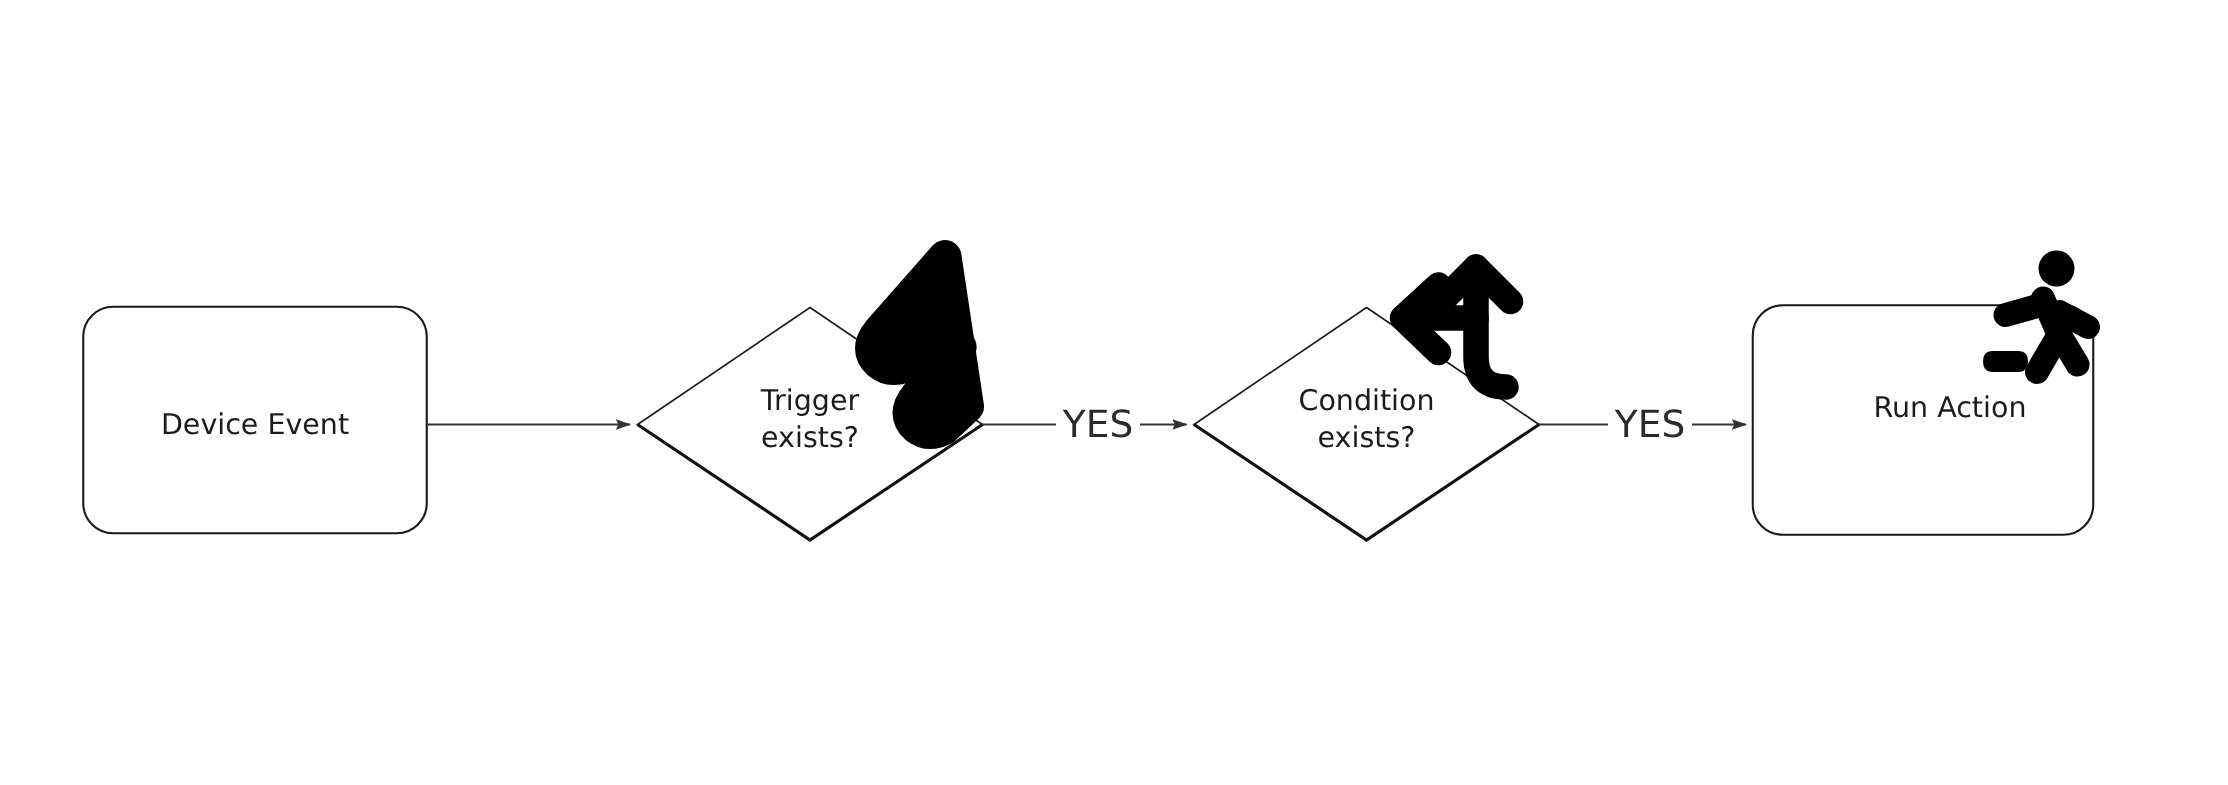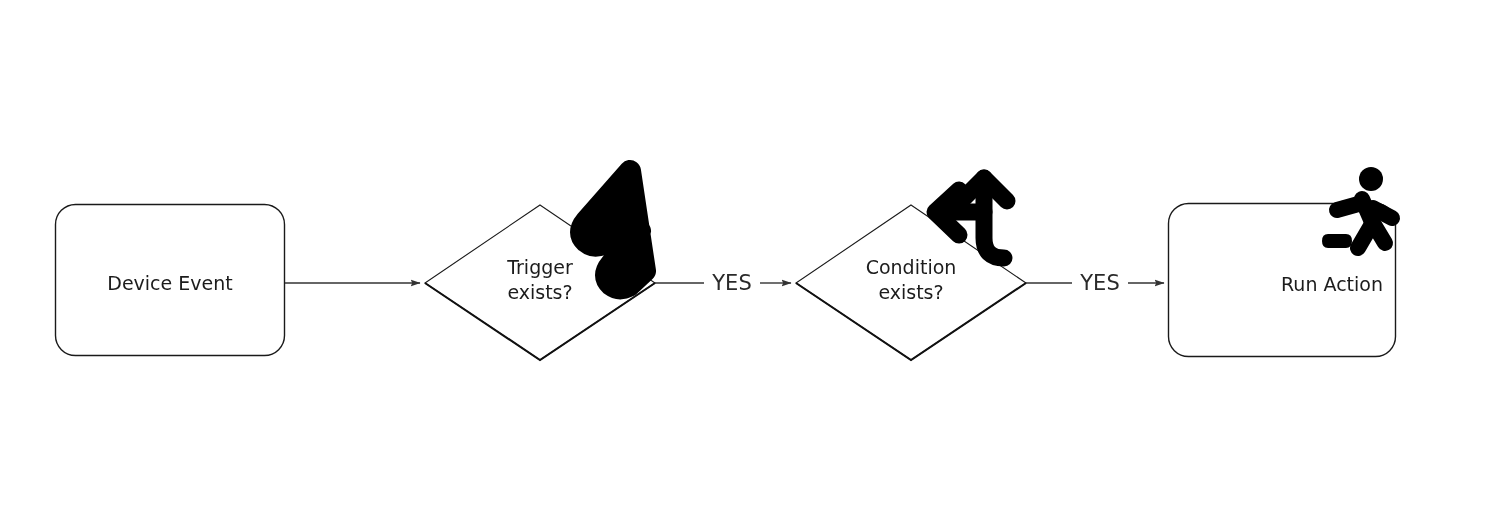--- a/index.html
+++ b/index.html
@@ -29,21 +29,21 @@
     font-size: 19px;
     line-height: 25px;
     font-family: "DejaVu Sans", "Liberation Sans", sans-serif;
     white-space: pre-line;
     pointer-events: none;
   }
   .edge-label {
     position: absolute;
     text-align: center;
     color: #2a2a2a;
-    font-size: 21px;
+    font-size: 25px;
     line-height: 22px;
     font-family: "DejaVu Sans", "Liberation Sans", sans-serif;
   }
   .icon-layer {
     position: absolute;
     left: 0;
     top: 0;
     width: 1485px;
     height: 523px;
     pointer-events: none;
@@ -127,19 +127,19 @@
   </svg>
 
   <div class="node-label" style="left:55px; top:271px; width:230px;">Device Event</div>
 
   <div class="node-label" style="left:425px; top:255px; width:230px;">Trigger
 exists?</div>
 
   <div class="node-label" style="left:796px; top:255px; width:230px;">Condition
 exists?</div>
 
-  <div class="node-label" style="left:1168px; top:272px; width:264px;padding-left:32px;">Run Action</div>
+  <div class="node-label" style="left:1168px; top:260px; width:264px;">Run Action</div>
 
   <div class="edge-label" style="left:696px; top:272px; width:72px;">YES</div>
 
   <div class="edge-label" style="left:1064px; top:272px; width:72px;">YES</div>
 
 </div>
 
 </body></html>

